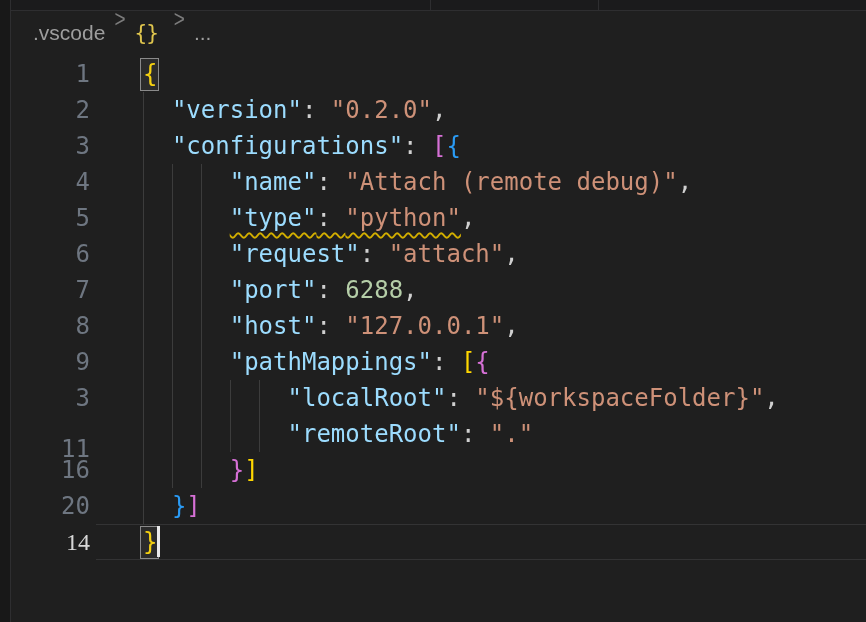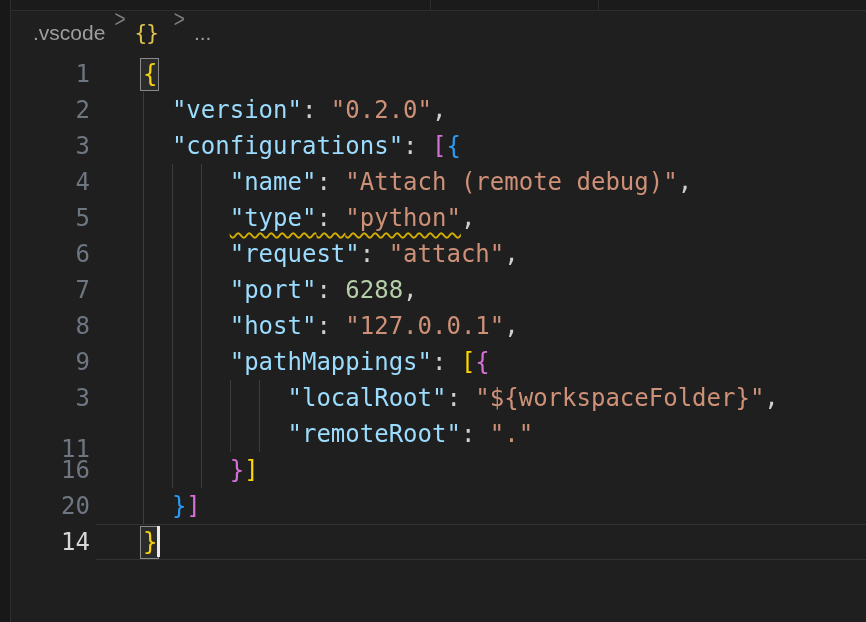--- a/index.html
+++ b/index.html
@@ -100,21 +100,21 @@
         <div class="gutter-num" style="top: 109px;">4</div>
         <div class="gutter-num" style="top: 145px;">5</div>
         <div class="gutter-num" style="top: 181px;">6</div>
         <div class="gutter-num" style="top: 217px;">7</div>
         <div class="gutter-num" style="top: 253px;">8</div>
         <div class="gutter-num" style="top: 289px;">9</div>
         <div class="gutter-num" style="top: 325px;">3</div>
         <div class="gutter-num" style="top: 376px;">11</div>
         <div class="gutter-num" style="top: 397px;">16</div>
         <div class="gutter-num" style="top: 433px;">20</div>
-        <div class="gutter-num active" style="top: 469px;">14</div>
+        <div class="gutter-num active" style="top: 469px; font-family: Liberation Serif, serif;">14</div>
       </div>
     <div id="code">
         <div class="code-line" style="top: 1px;"><span class="tk-b1">{</span></div>
         <div class="code-line" style="top: 37px;"><span class="tk-sp">  </span><span class="tk-key">"version"</span><span class="tk-pun">: </span><span class="tk-str">"0.2.0"</span><span class="tk-pun">,</span></div>
         <div class="code-line" style="top: 73px;"><span class="tk-sp">  </span><span class="tk-key">"configurations"</span><span class="tk-pun">: </span><span class="tk-b2">[</span><span class="tk-b3">{</span></div>
         <div class="code-line" style="top: 109px;"><span class="tk-sp">      </span><span class="tk-key">"name"</span><span class="tk-pun">: </span><span class="tk-str">"Attach (remote debug)"</span><span class="tk-pun">,</span></div>
         <div class="code-line" style="top: 145px;"><span class="tk-sp">      </span><span class="tk-key sq">"type"</span><span class="tk-pun sq">: </span><span class="tk-str sq">"python"</span><span class="tk-pun">,</span></div>
         <div class="code-line" style="top: 181px;"><span class="tk-sp">      </span><span class="tk-key">"request"</span><span class="tk-pun">: </span><span class="tk-str">"attach"</span><span class="tk-pun">,</span></div>
         <div class="code-line" style="top: 217px;"><span class="tk-sp">      </span><span class="tk-key">"port"</span><span class="tk-pun">: </span><span class="tk-num">6288</span><span class="tk-pun">,</span></div>
         <div class="code-line" style="top: 253px;"><span class="tk-sp">      </span><span class="tk-key">"host"</span><span class="tk-pun">: </span><span class="tk-str">"127.0.0.1"</span><span class="tk-pun">,</span></div>

